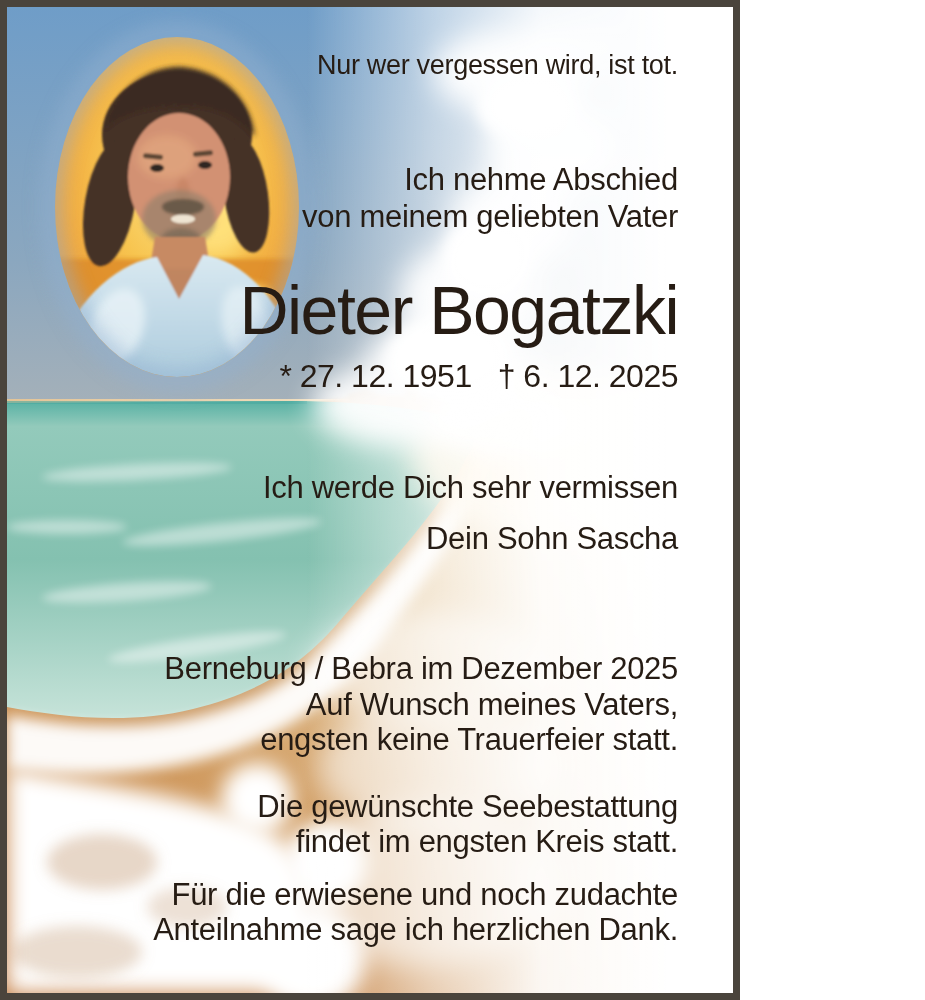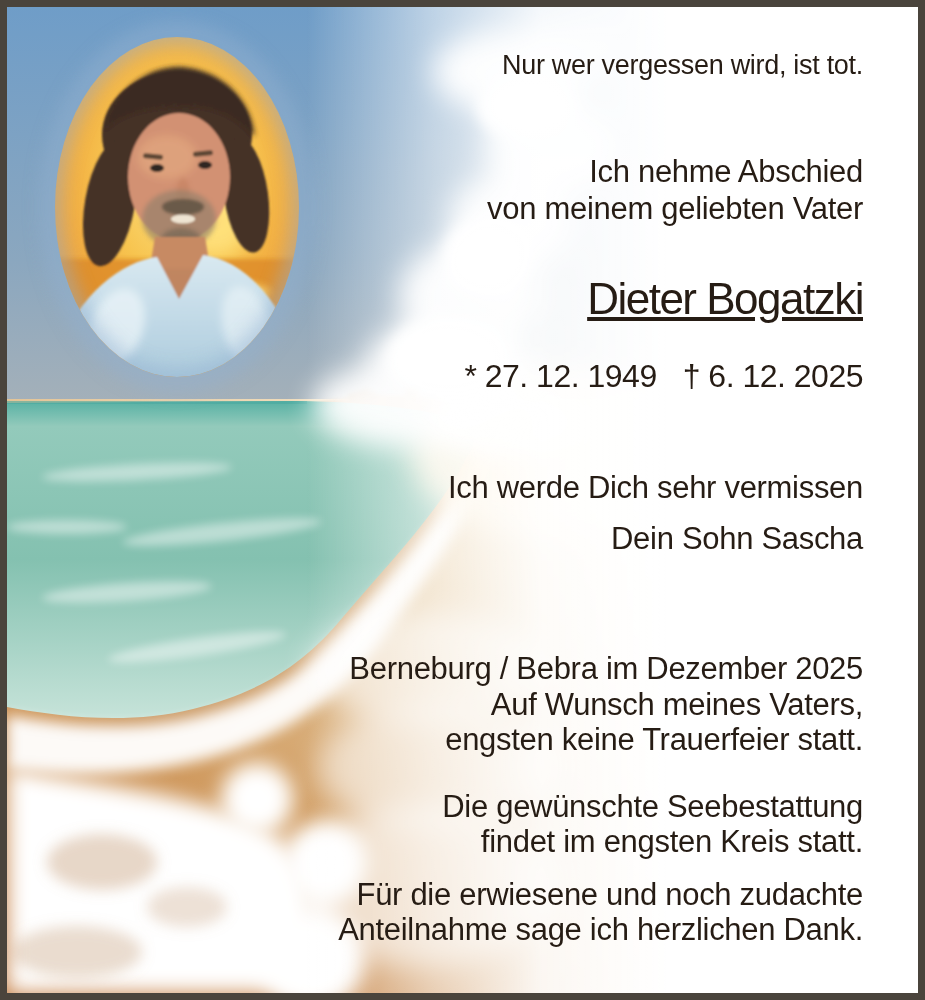--- a/index.html
+++ b/index.html
@@ -1,33 +1,33 @@
 <!DOCTYPE html>
 <html><head>
 <meta charset="utf-8">
 <style>
   html,body { margin:0; padding:0; background:#ffffff; }
   .frame {
     position:relative;
-    width:925px; height:1000px;
+    width:740px; height:1000px;
     box-sizing:border-box;
     border:7px solid #4a443c;
     background:#ffffff;
     overflow:hidden;
     font-family:"Liberation Sans", "DejaVu Sans", sans-serif;
   }
   .bg { position:absolute; left:0; top:0; width:911px; height:986px; display:block; }
   .t {
     position:absolute; right:55px; text-align:right;
     color:#261c14; white-space:nowrap; letter-spacing:-0.3px;
     font-family:"Liberation Sans", "DejaVu Sans", sans-serif;
   }
   .epigraph { top:42px;  font-size:27px; line-height:32px; }
-  .intro    { top:146px; font-size:31px; line-height:37px; }
-  .name     { top:254px; font-size:44px; line-height:76px; letter-spacing:-1.5px;text-decoration:underline; }
+  .intro    { top:154px; font-size:31px; line-height:37px; }
+  .name     { top:265px; font-size:68px; line-height:76px; letter-spacing:-1.5px; }
   .dates    { top:351px; font-size:32px; letter-spacing:-0.5px; }
   .dates .death { margin-left:26px;margin-top:28px; }
   .farewell { top:463px; font-size:31px; }
   .mourner  { top:514px; font-size:31px; }
   .place    { top:644px; font-size:31px; }
   .note     { font-size:31px; line-height:35px; }
   .note1 { top:680px; }
   .note2 { top:782px; }
   .note3 { top:870px; }
 </style>
@@ -202,21 +202,21 @@
   </div>
 
   <div class="t intro">
     <div>Ich nehme Abschied</div>
     <div>von meinem geliebten Vater</div>
   </div>
 
   <div class="t name">Dieter Bogatzki</div>
 
   <div class="t dates">
-    <span class="birth">* 27. 12. 1949</span><span class="death">† 6. 12. 2025</span>
+    <span class="birth">* 27. 12. 1951</span><span class="death">† 6. 12. 2025</span>
   </div>
 
   <div class="t farewell">Ich werde Dich sehr vermissen</div>
   <div class="t mourner">Dein Sohn Sascha</div>
   <div class="t place">Berneburg / Bebra im Dezember 2025</div>
 
   <div class="t note note1">
     <div>Auf Wunsch meines Vaters,</div>
     <div>engsten keine Trauerfeier statt.</div>
   </div>

